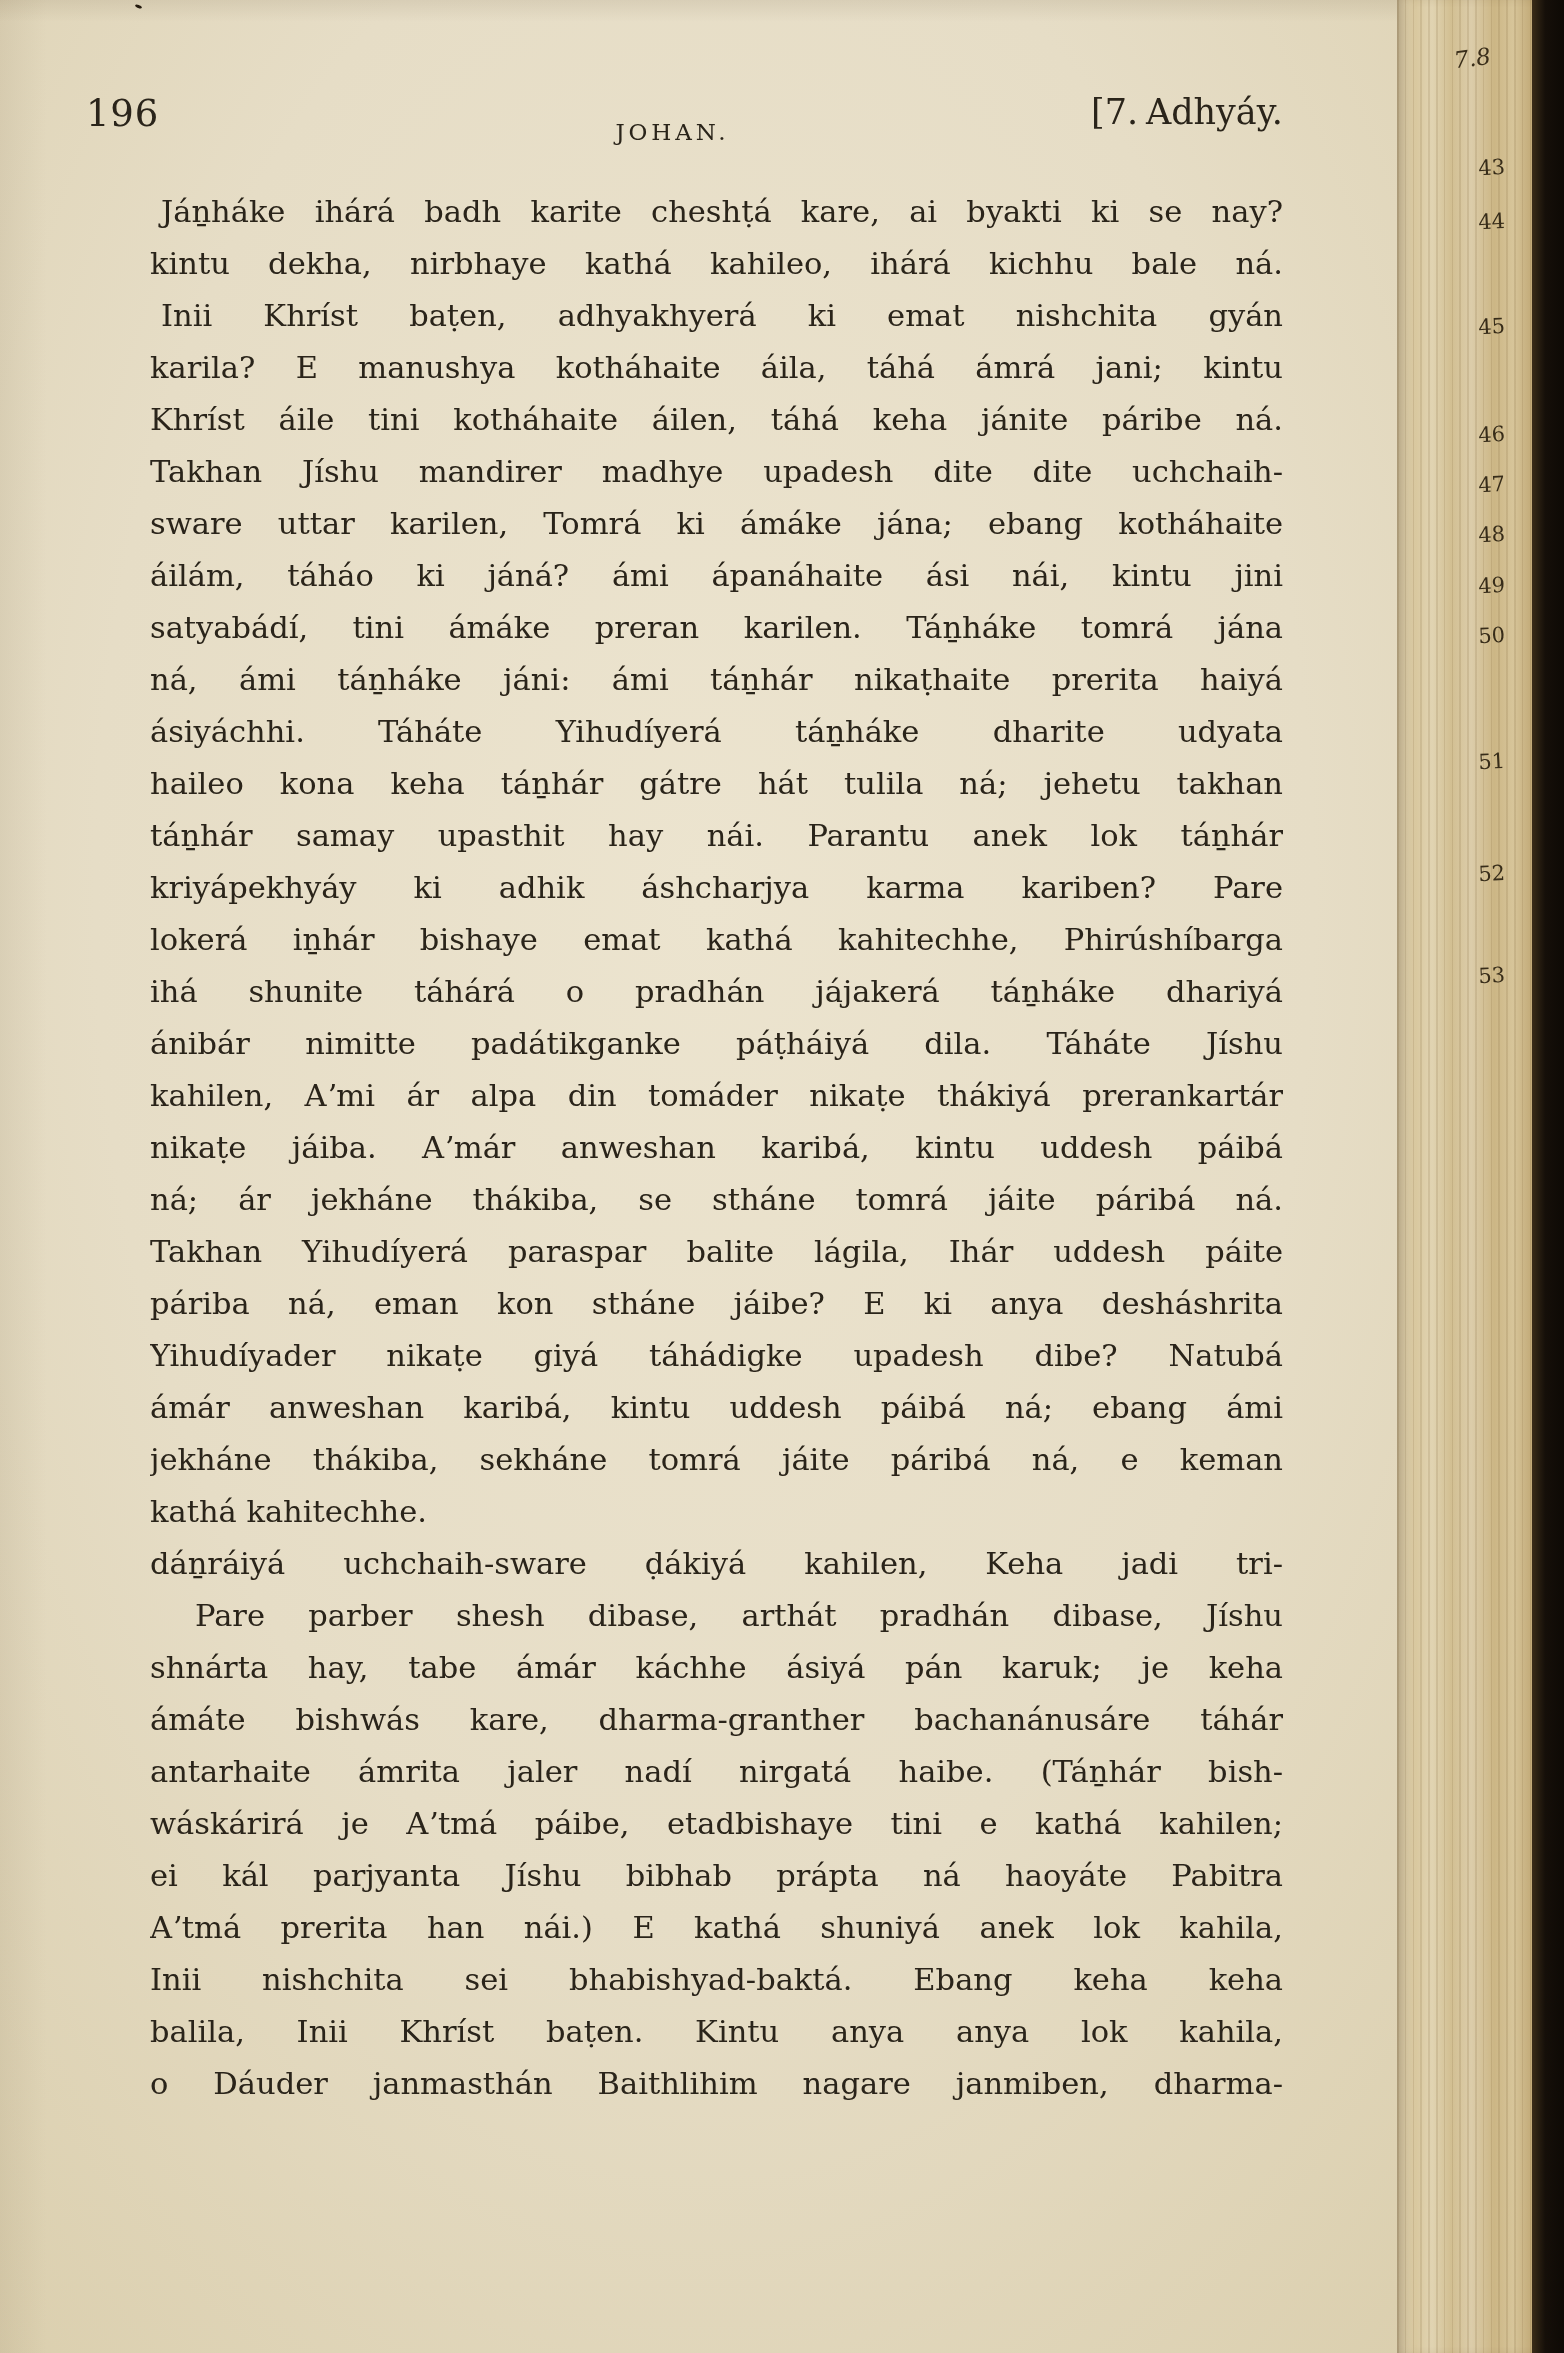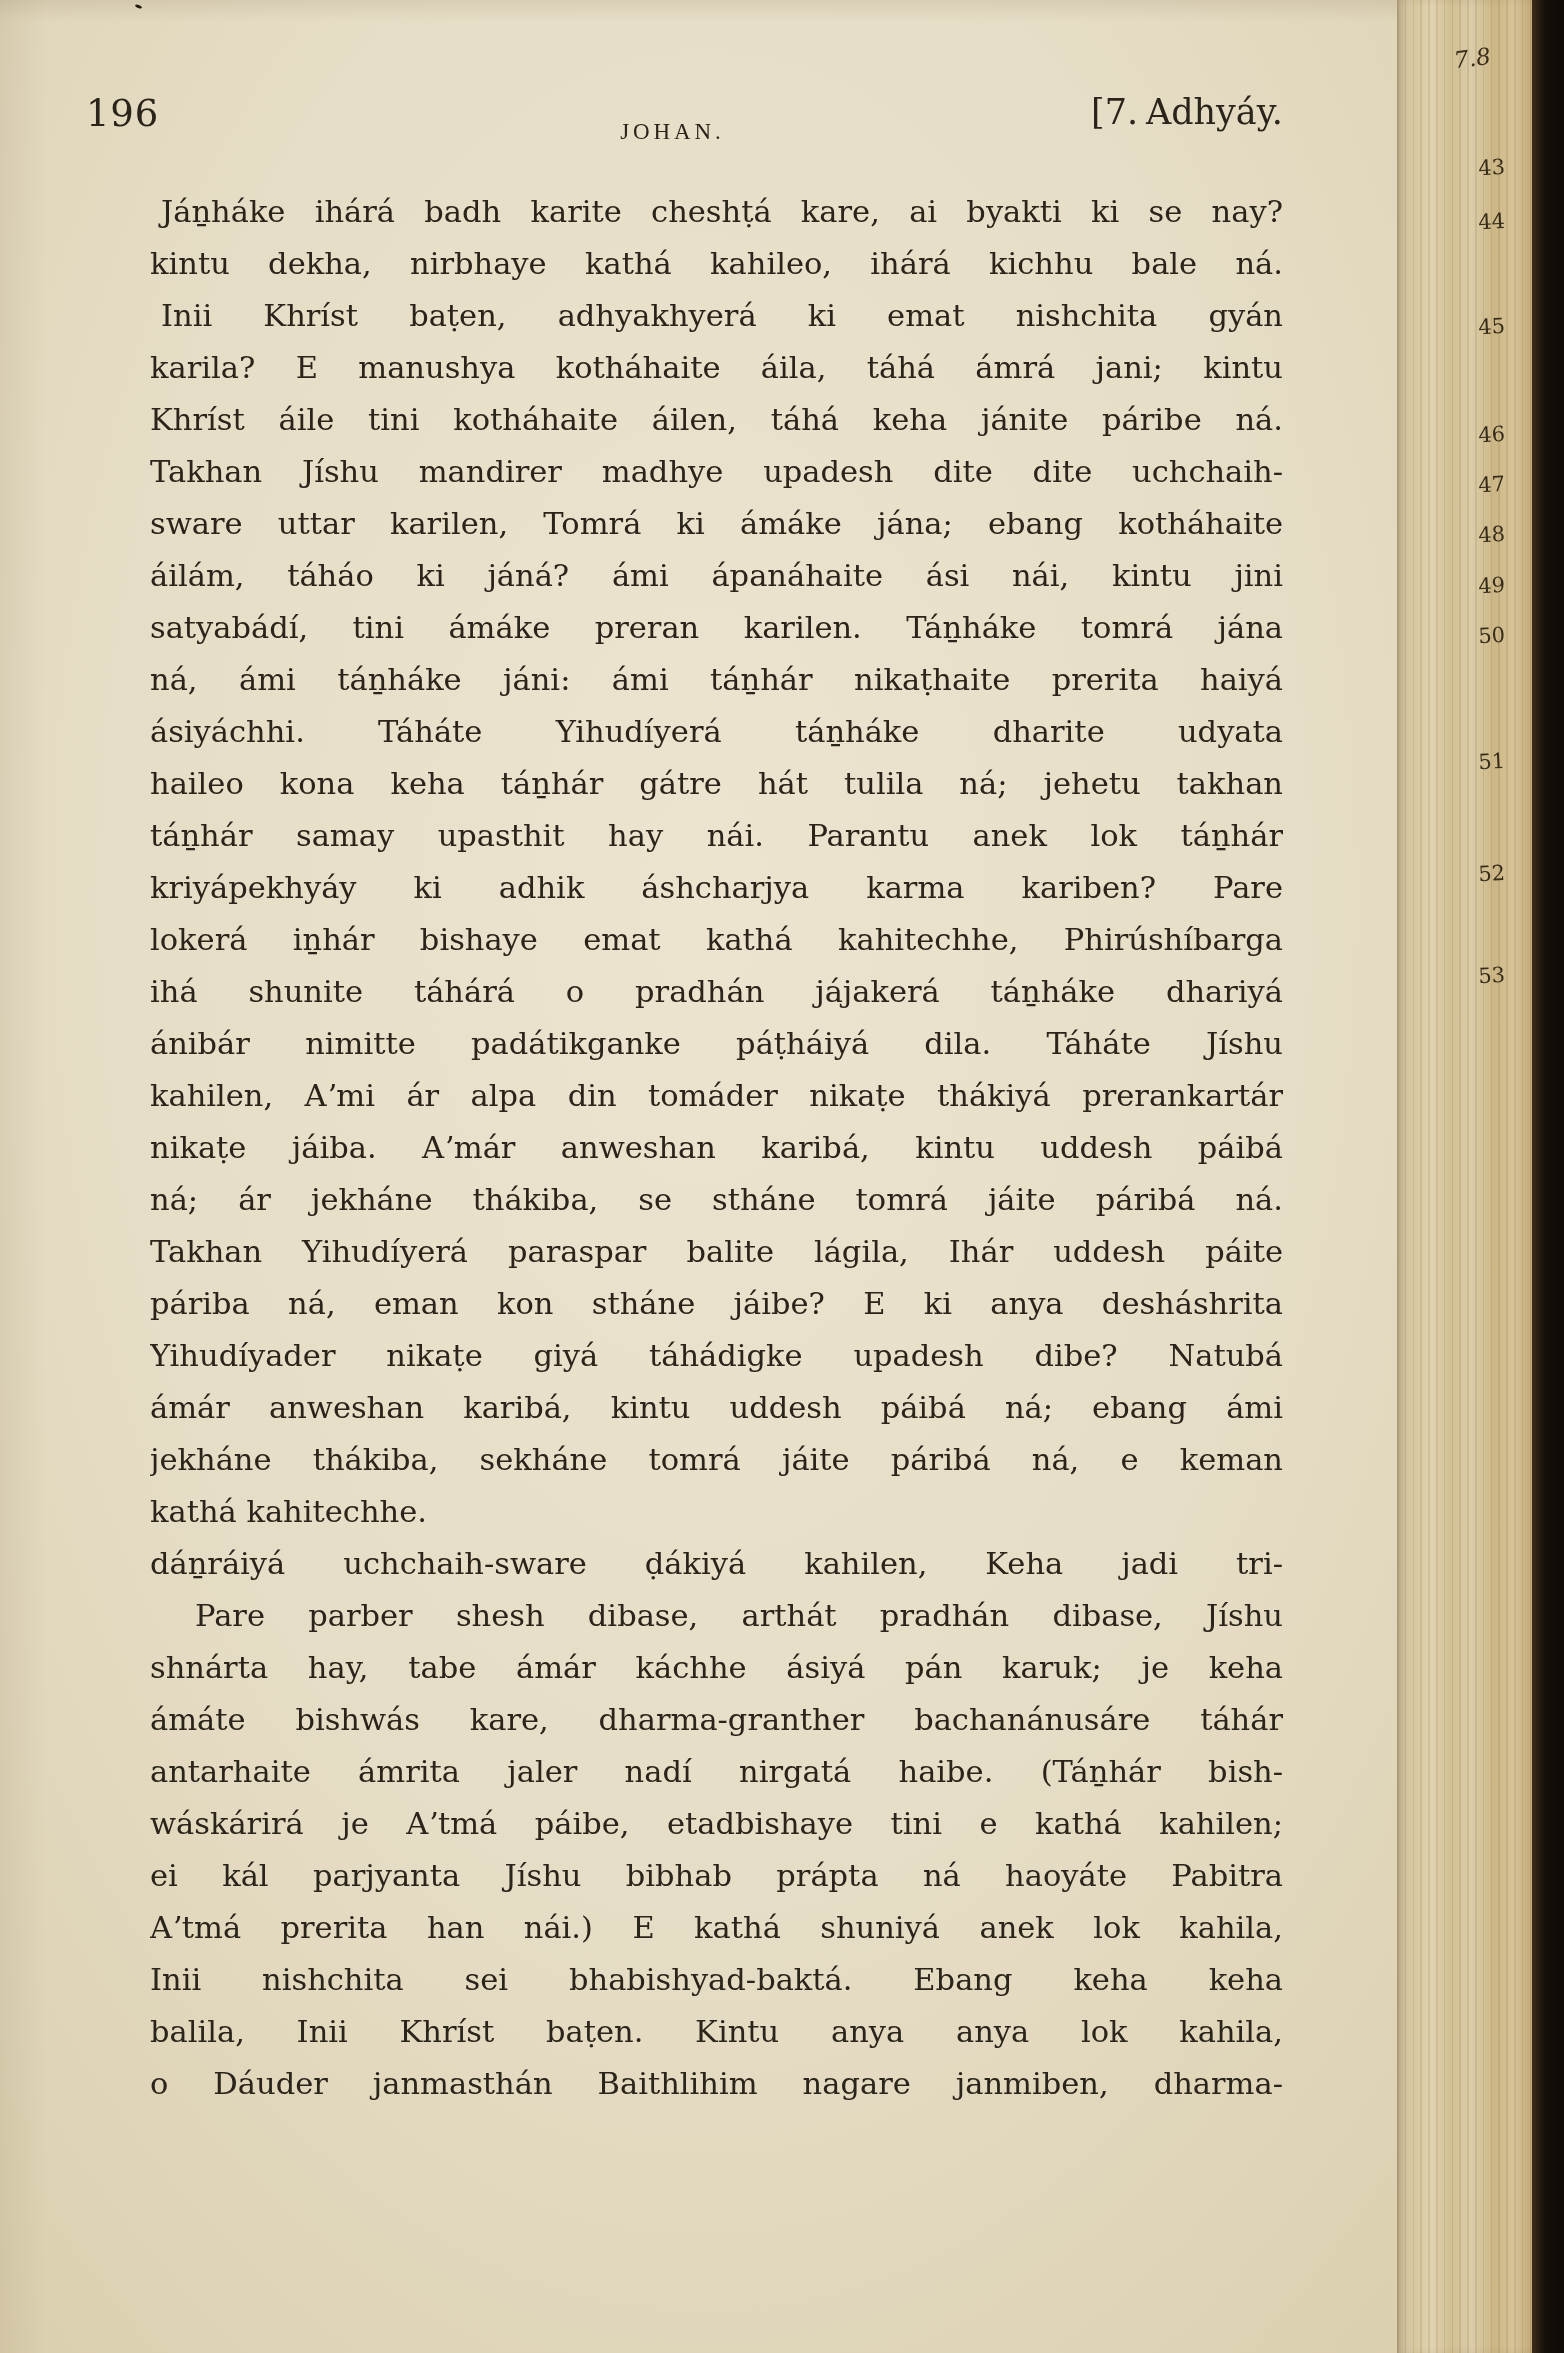--- a/index.html
+++ b/index.html
@@ -45,21 +45,21 @@
     transform: rotate(-7deg);
   }
 
   
   .page-number {
     position: absolute; left: 86px; top: 92px;
     font-size: 37px; letter-spacing: 0.8px;
   }
   .running-title {
     position: absolute; left: 516px; top: 119px; width: 313px;
-    text-align: center; font-size: 23px; letter-spacing: 3.9px; font-family: Liberation Serif, serif;
+    text-align: center; font-size: 23px; letter-spacing: 3.9px;
   }
   .chapter-heading {
     position: absolute; right: 282px; top: 92px;
     font-size: 35px;
   }
   .chapter-heading .word { margin-left: 7.8px; }
 
   
   .text-block {
     position: absolute; left: 150px; top: 186px; width: 1133px;

